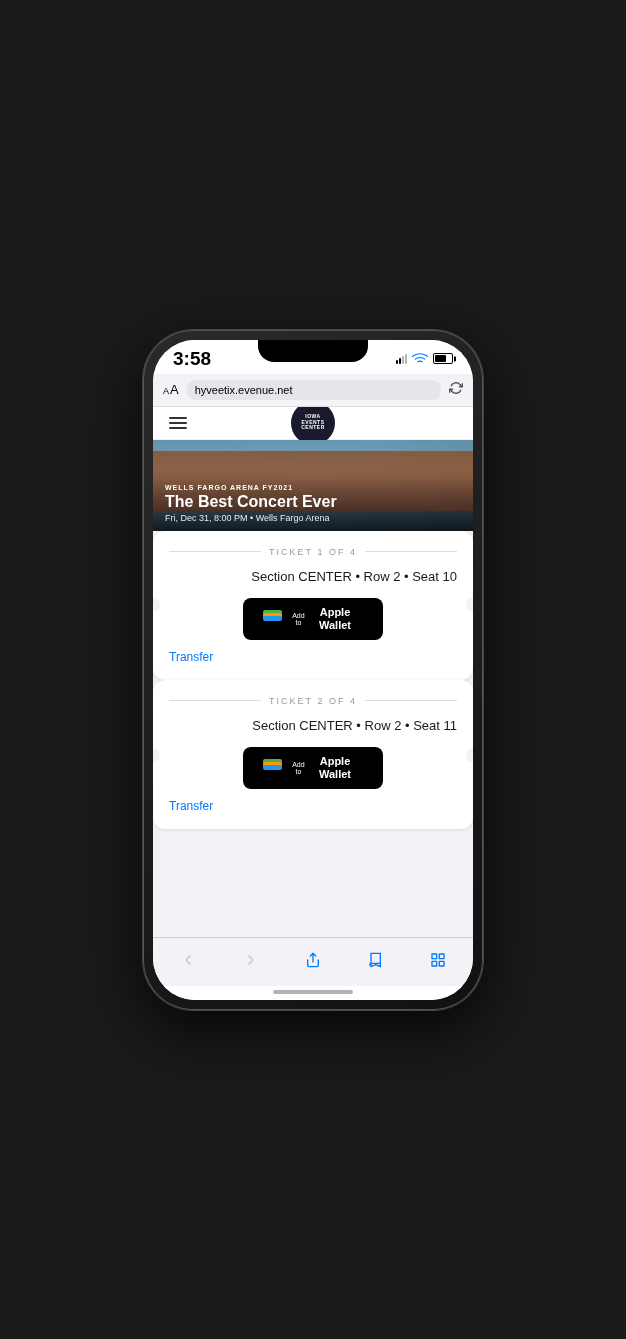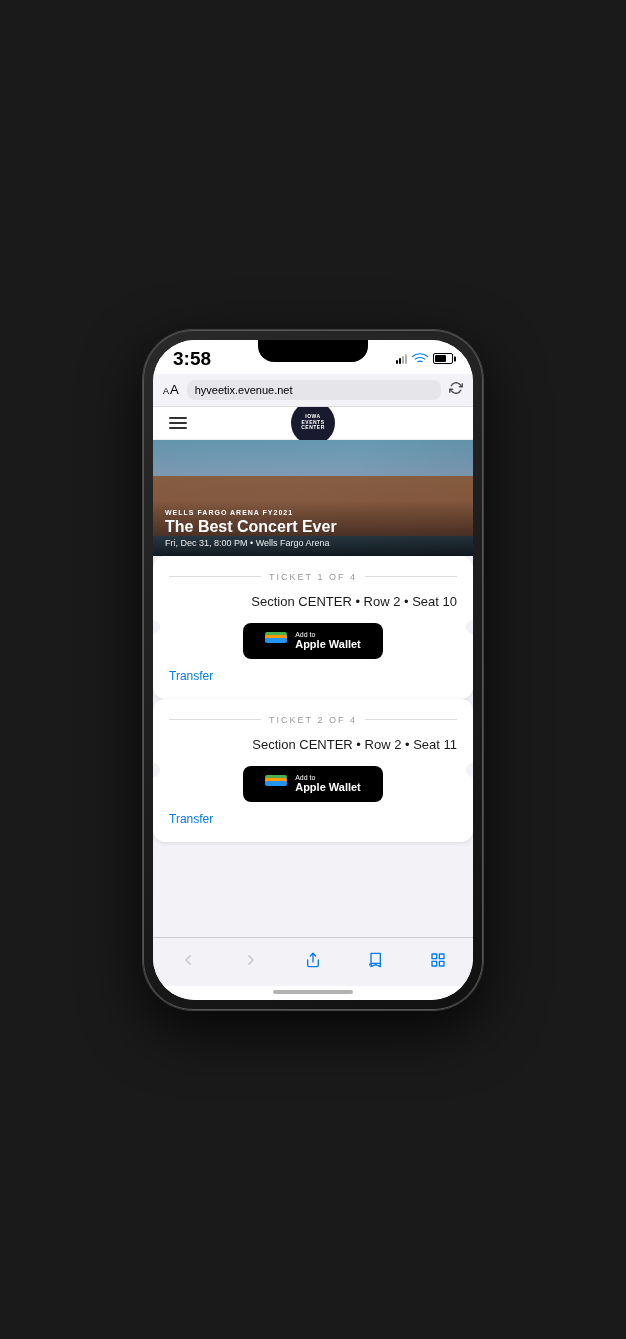--- a/index.html
+++ b/index.html
@@ -211,21 +211,21 @@
       font-weight: 800;
       letter-spacing: 0.5px;
       text-align: center;
       line-height: 1.1;
       text-transform: uppercase;
     }
 
     
     .event-banner {
       position: relative;
-      height: 116px;
+      height: 91px;
       background: linear-gradient(135deg, #2c3e50, #34495e, #1a252f);
       overflow: hidden;
     }
 
     
     .arena-visual {
       position: absolute;
       inset: 0;
       background: linear-gradient(to bottom, #87CEEB 0%, #b0d4f1 30%, #6a8ea0 60%, #4a6a80 100%);
       opacity: 0.6;
@@ -359,22 +359,22 @@
       border-radius: 2px;
       width: 100%;
     }
 
     .wallet-card-1 { background: #4CAF50; }
     .wallet-card-2 { background: #FF9800; margin-top: -3px; }
     .wallet-card-3 { background: #2196F3; margin-top: -3px; }
 
     .wallet-btn-text {
       display: flex;
-      flex-direction: column;
-      align-items: flex-start;
+      flex-direction: row;
+      align-items: center;
     }
 
     .wallet-btn-add {
       font-size: 7px;
       color: #fff;
       line-height: 1;
     }
 
     .wallet-btn-main {
       font-size: 11px;

